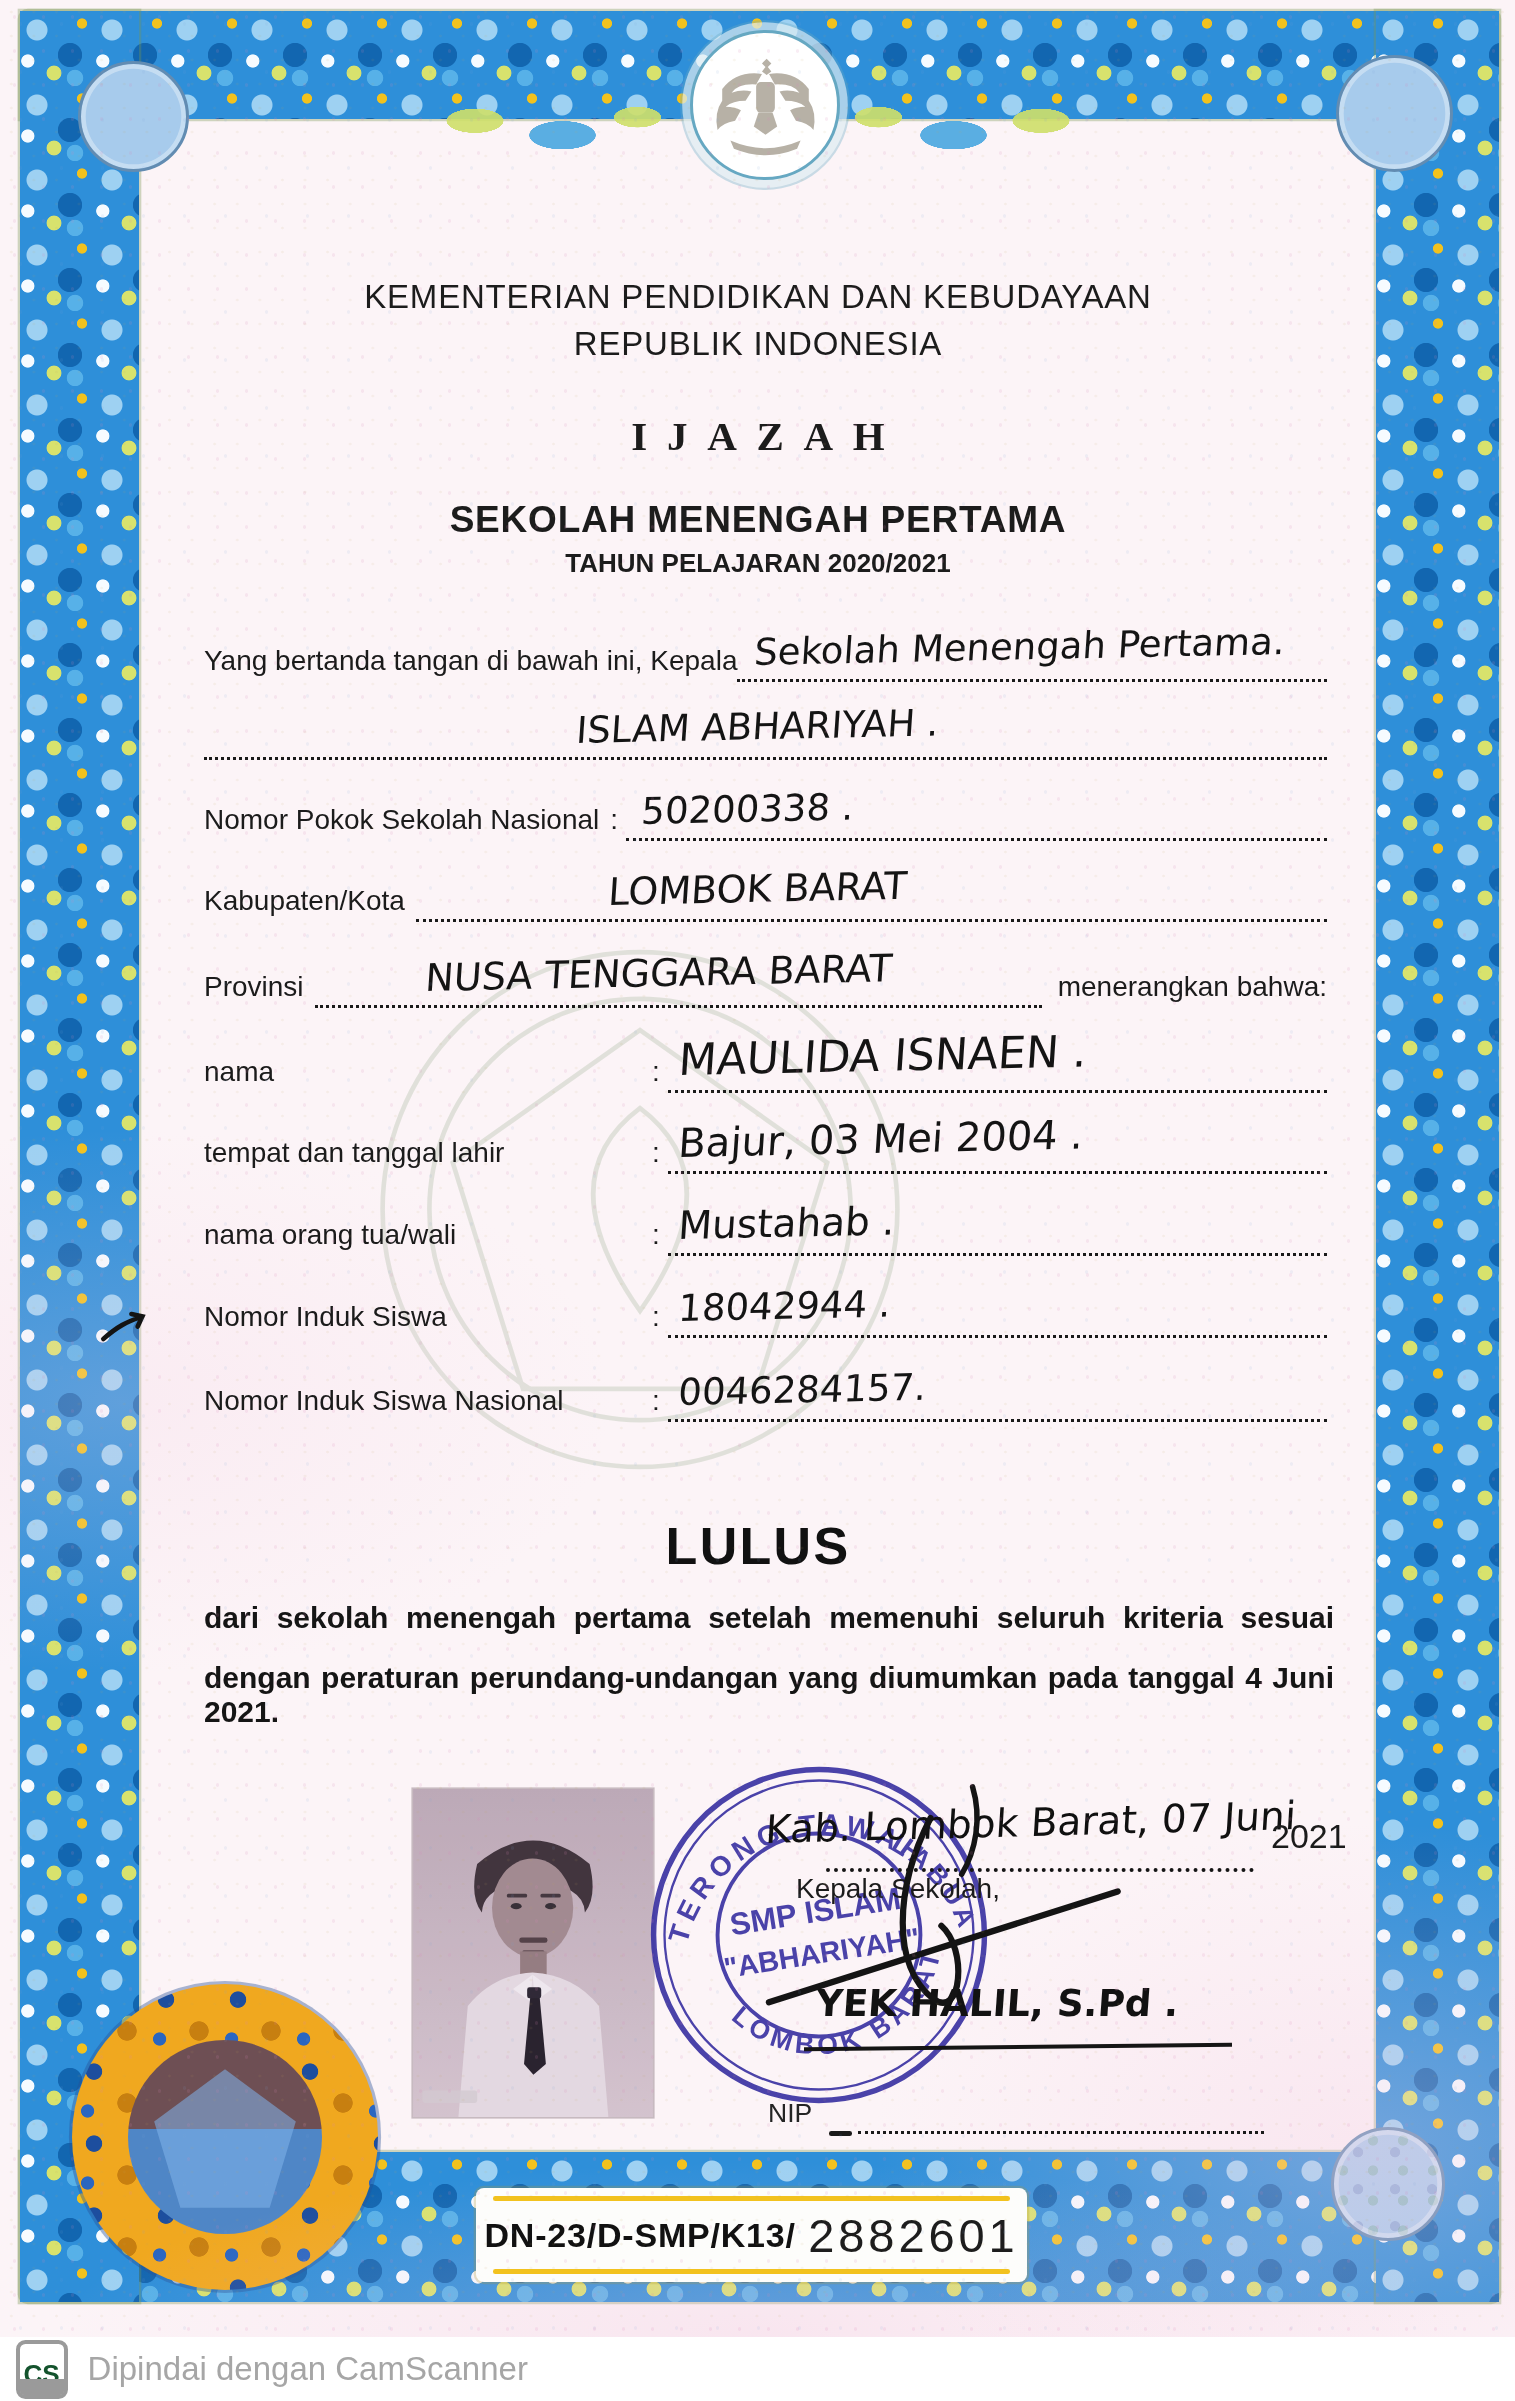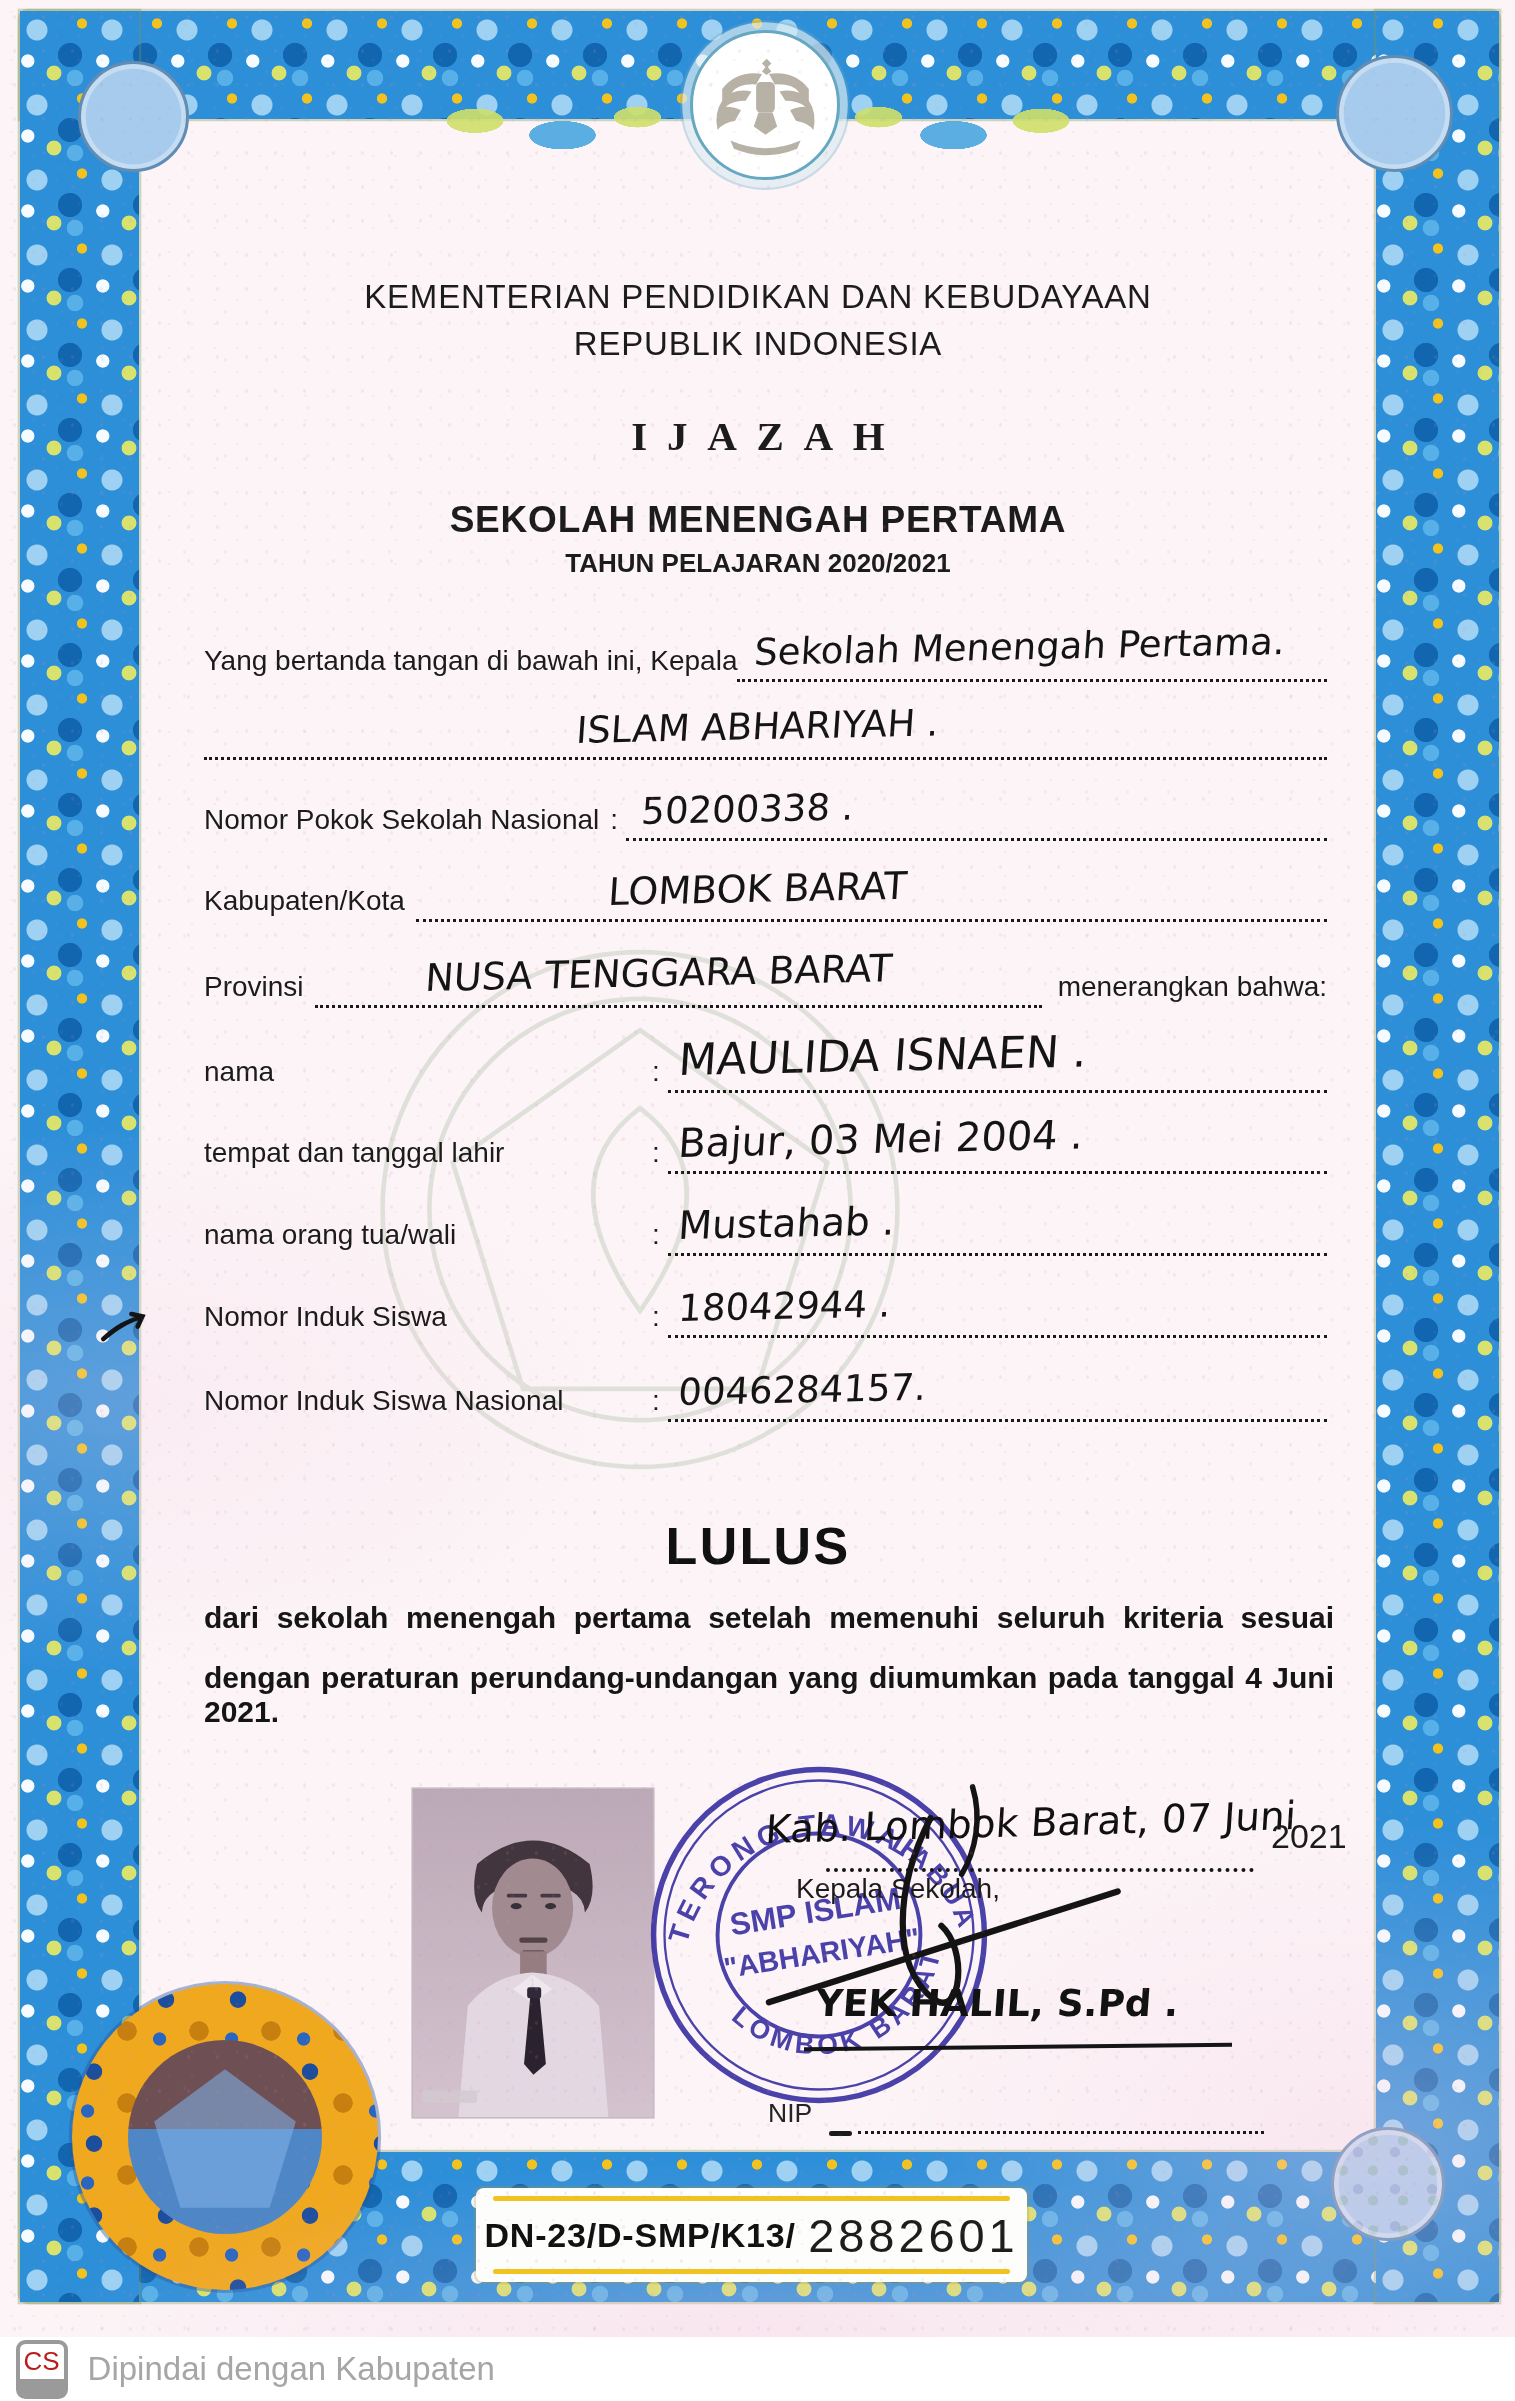--- a/index.html
+++ b/index.html
@@ -110,21 +110,21 @@
   .serial-box { position:absolute; left:476px; top:2188px; width:551px; height:94px; background:#fdfdfb; border-radius:7.8px;
     display:flex; align-items:center; justify-content:center; gap:12.5px; box-shadow:0 0 0 2.3px rgba(180,150,40,.25); }
   .serial-rule { position:absolute; left:17px; right:17px; height:5.5px; background:#f2c21e; border-radius:2.3px; }
   .serial-rule.top { top:7.8px; } .serial-rule.bot { bottom:7.8px; }
   .serial-prefix { font-weight:700; font-size:34px; color:#111; letter-spacing:0.8px; }
   .serial-number { font-size:47px; color:#1d1d1d; letter-spacing:3.9px; font-weight:400; }
 
   
   .footer { position:absolute; left:0; top:2337px; width:1516px; height:64px; background:#ffffff; display:flex; align-items:center; gap:20px; padding-left:15.6px; }
   .cs-badge { width:52px; height:59px; border:4.7px solid #9a9a9a; border-radius:9.4px; background:#fff; position:relative; display:flex; align-items:flex-start; justify-content:center; }
-  .cs-badge span { font-weight:400; font-size:26px; color:#b91c1c; line-height:34px; }
+  .cs-badge span { font-weight:700; font-size:26px; color:#14532d; line-height:34px;margin-top:13px; }
   .cs-badge i { position:absolute; left:0; right:0; bottom:0; height:15.6px; background:#9a9a9a; border-radius:0 0 3.9px 3.9px; }
   .footer-text { font-size:33px; color:#a6a6a6; }
 </style>
 </head>
 <body>
 
 <div class="scan">
 
   <div class="band band-top"></div>
   <div class="band band-bottom"></div>
@@ -321,15 +321,15 @@
     <span class="serial-prefix">DN-23/D-SMP/K13/</span>
     <span class="serial-number">2882601</span>
   </div>
 </div>
 
 <div class="footer">
   <div class="cs-badge">
     <span>CS</span>
       <i></i>
   </div>
-  <div class="footer-text">Dipindai dengan Kabupaten</div>
+  <div class="footer-text">Dipindai dengan CamScanner</div>
 </div>
 
 
 </body></html>

